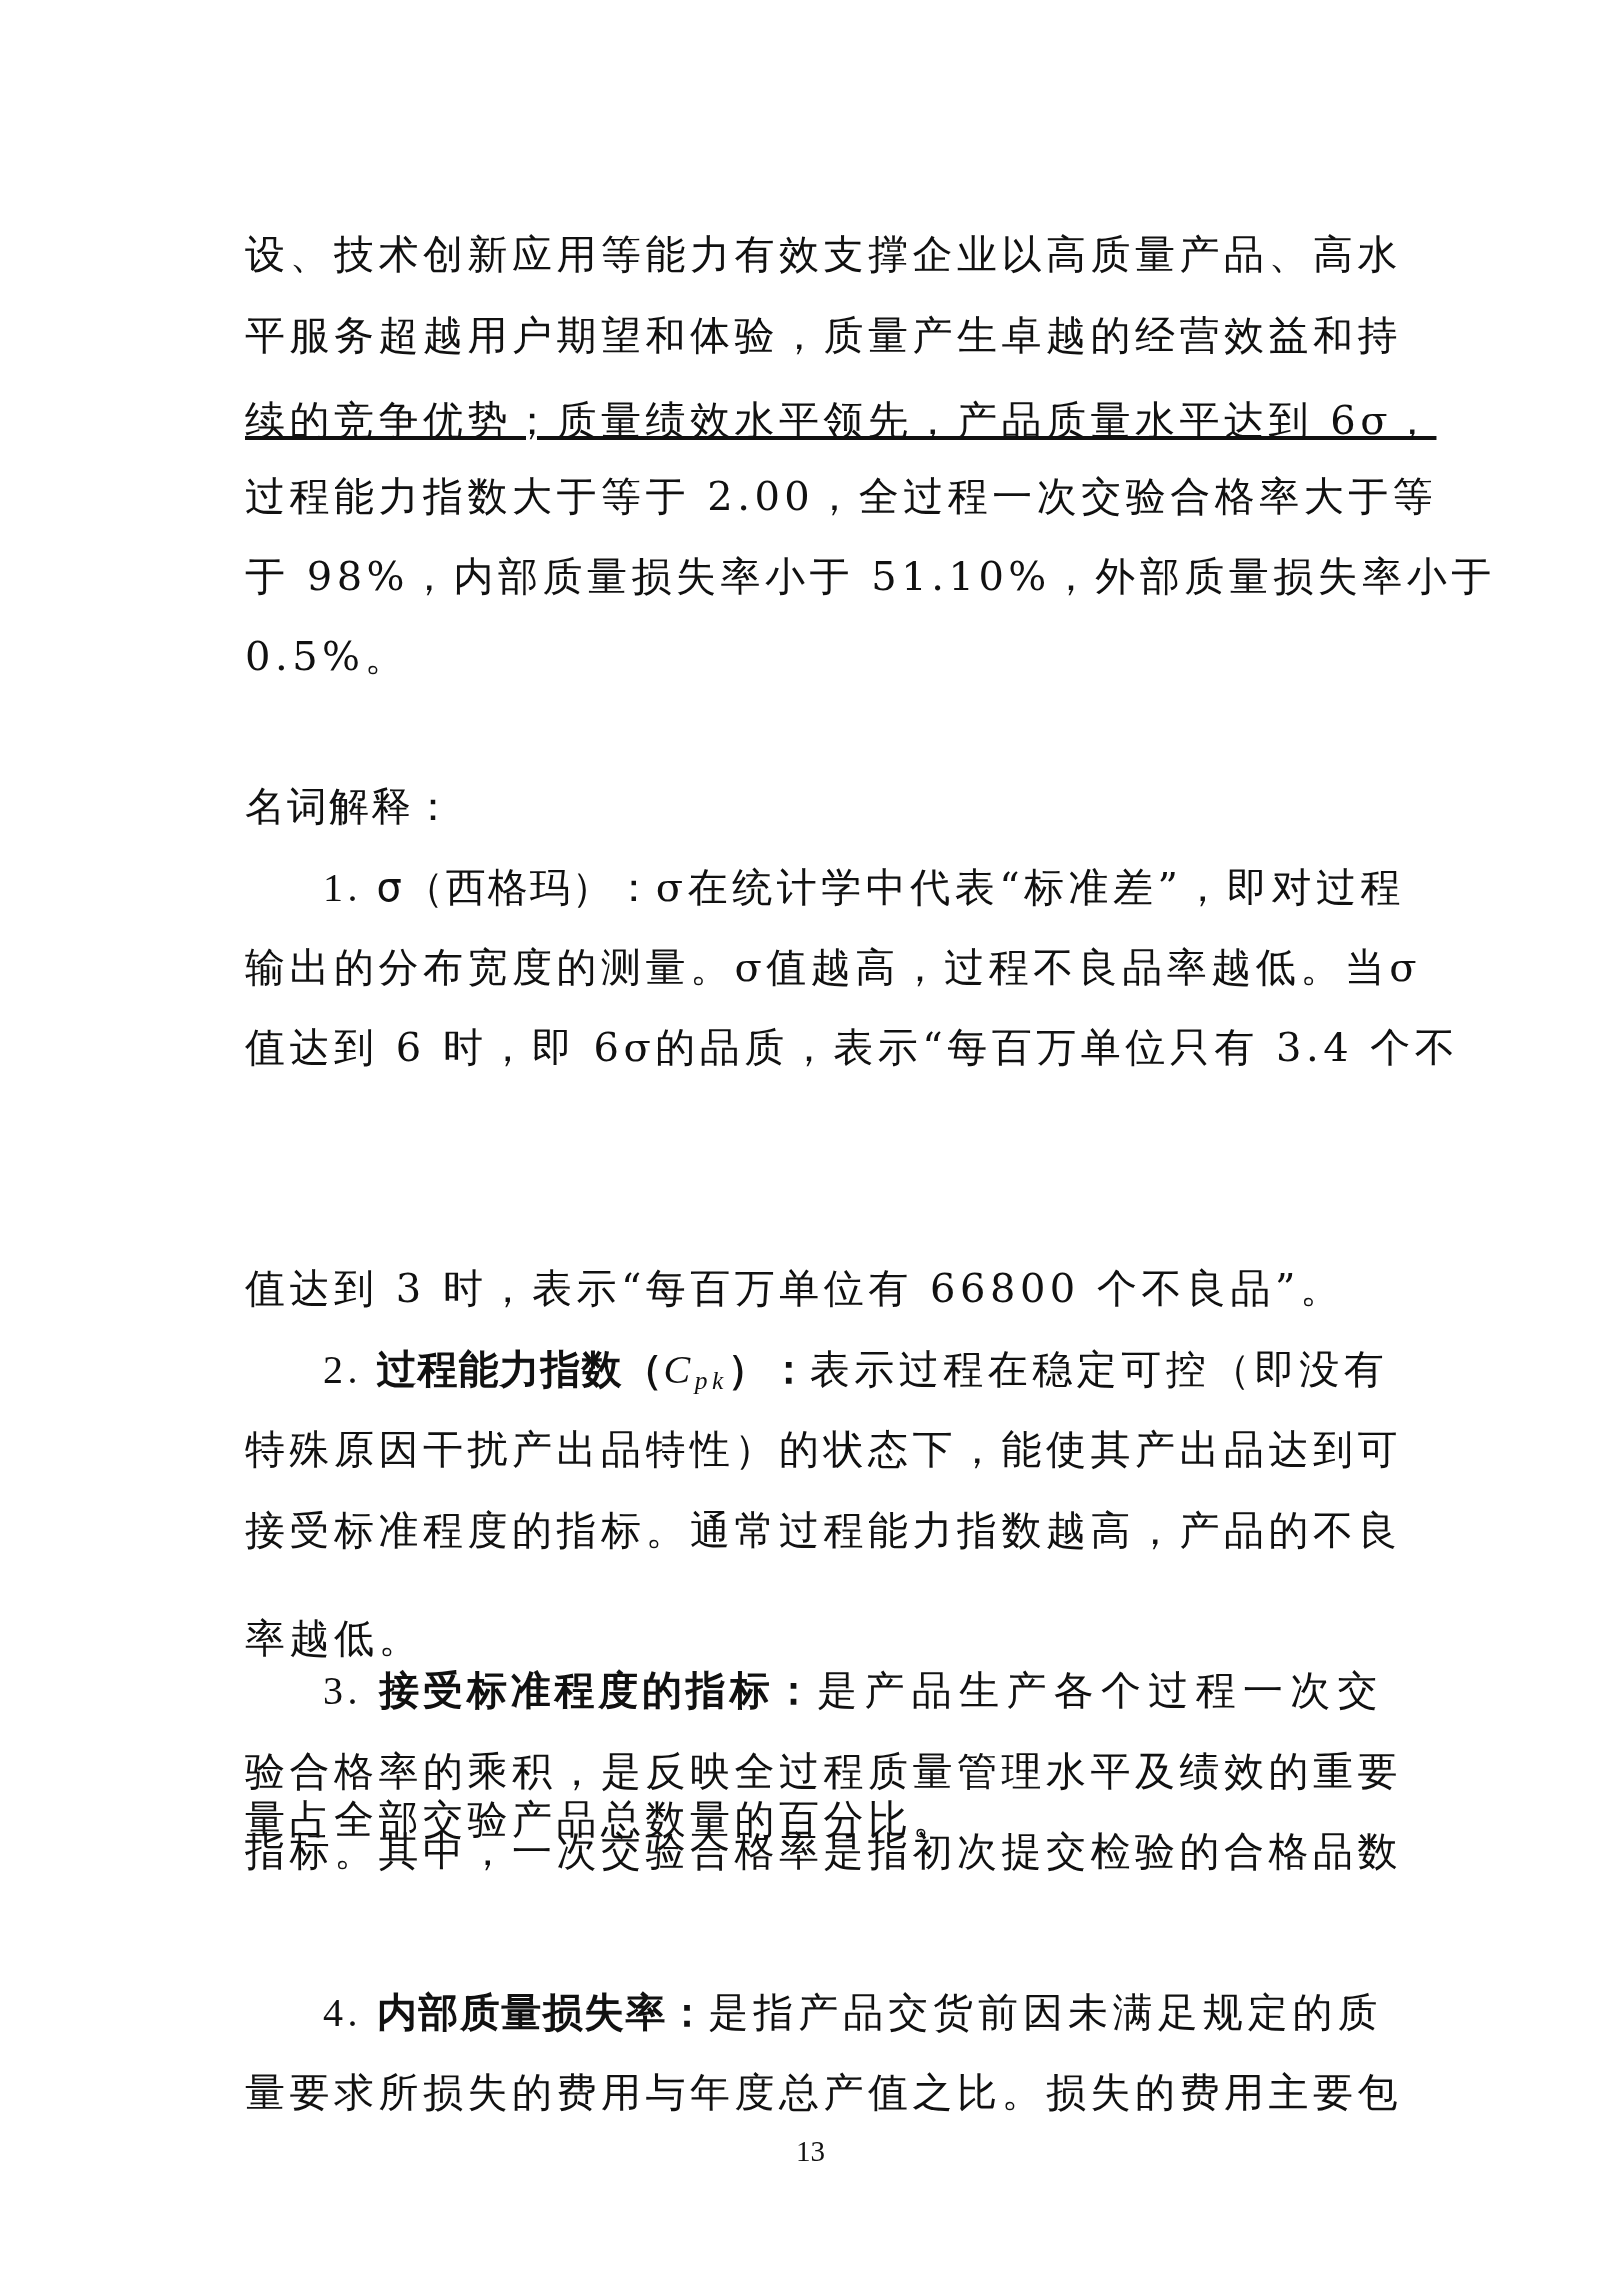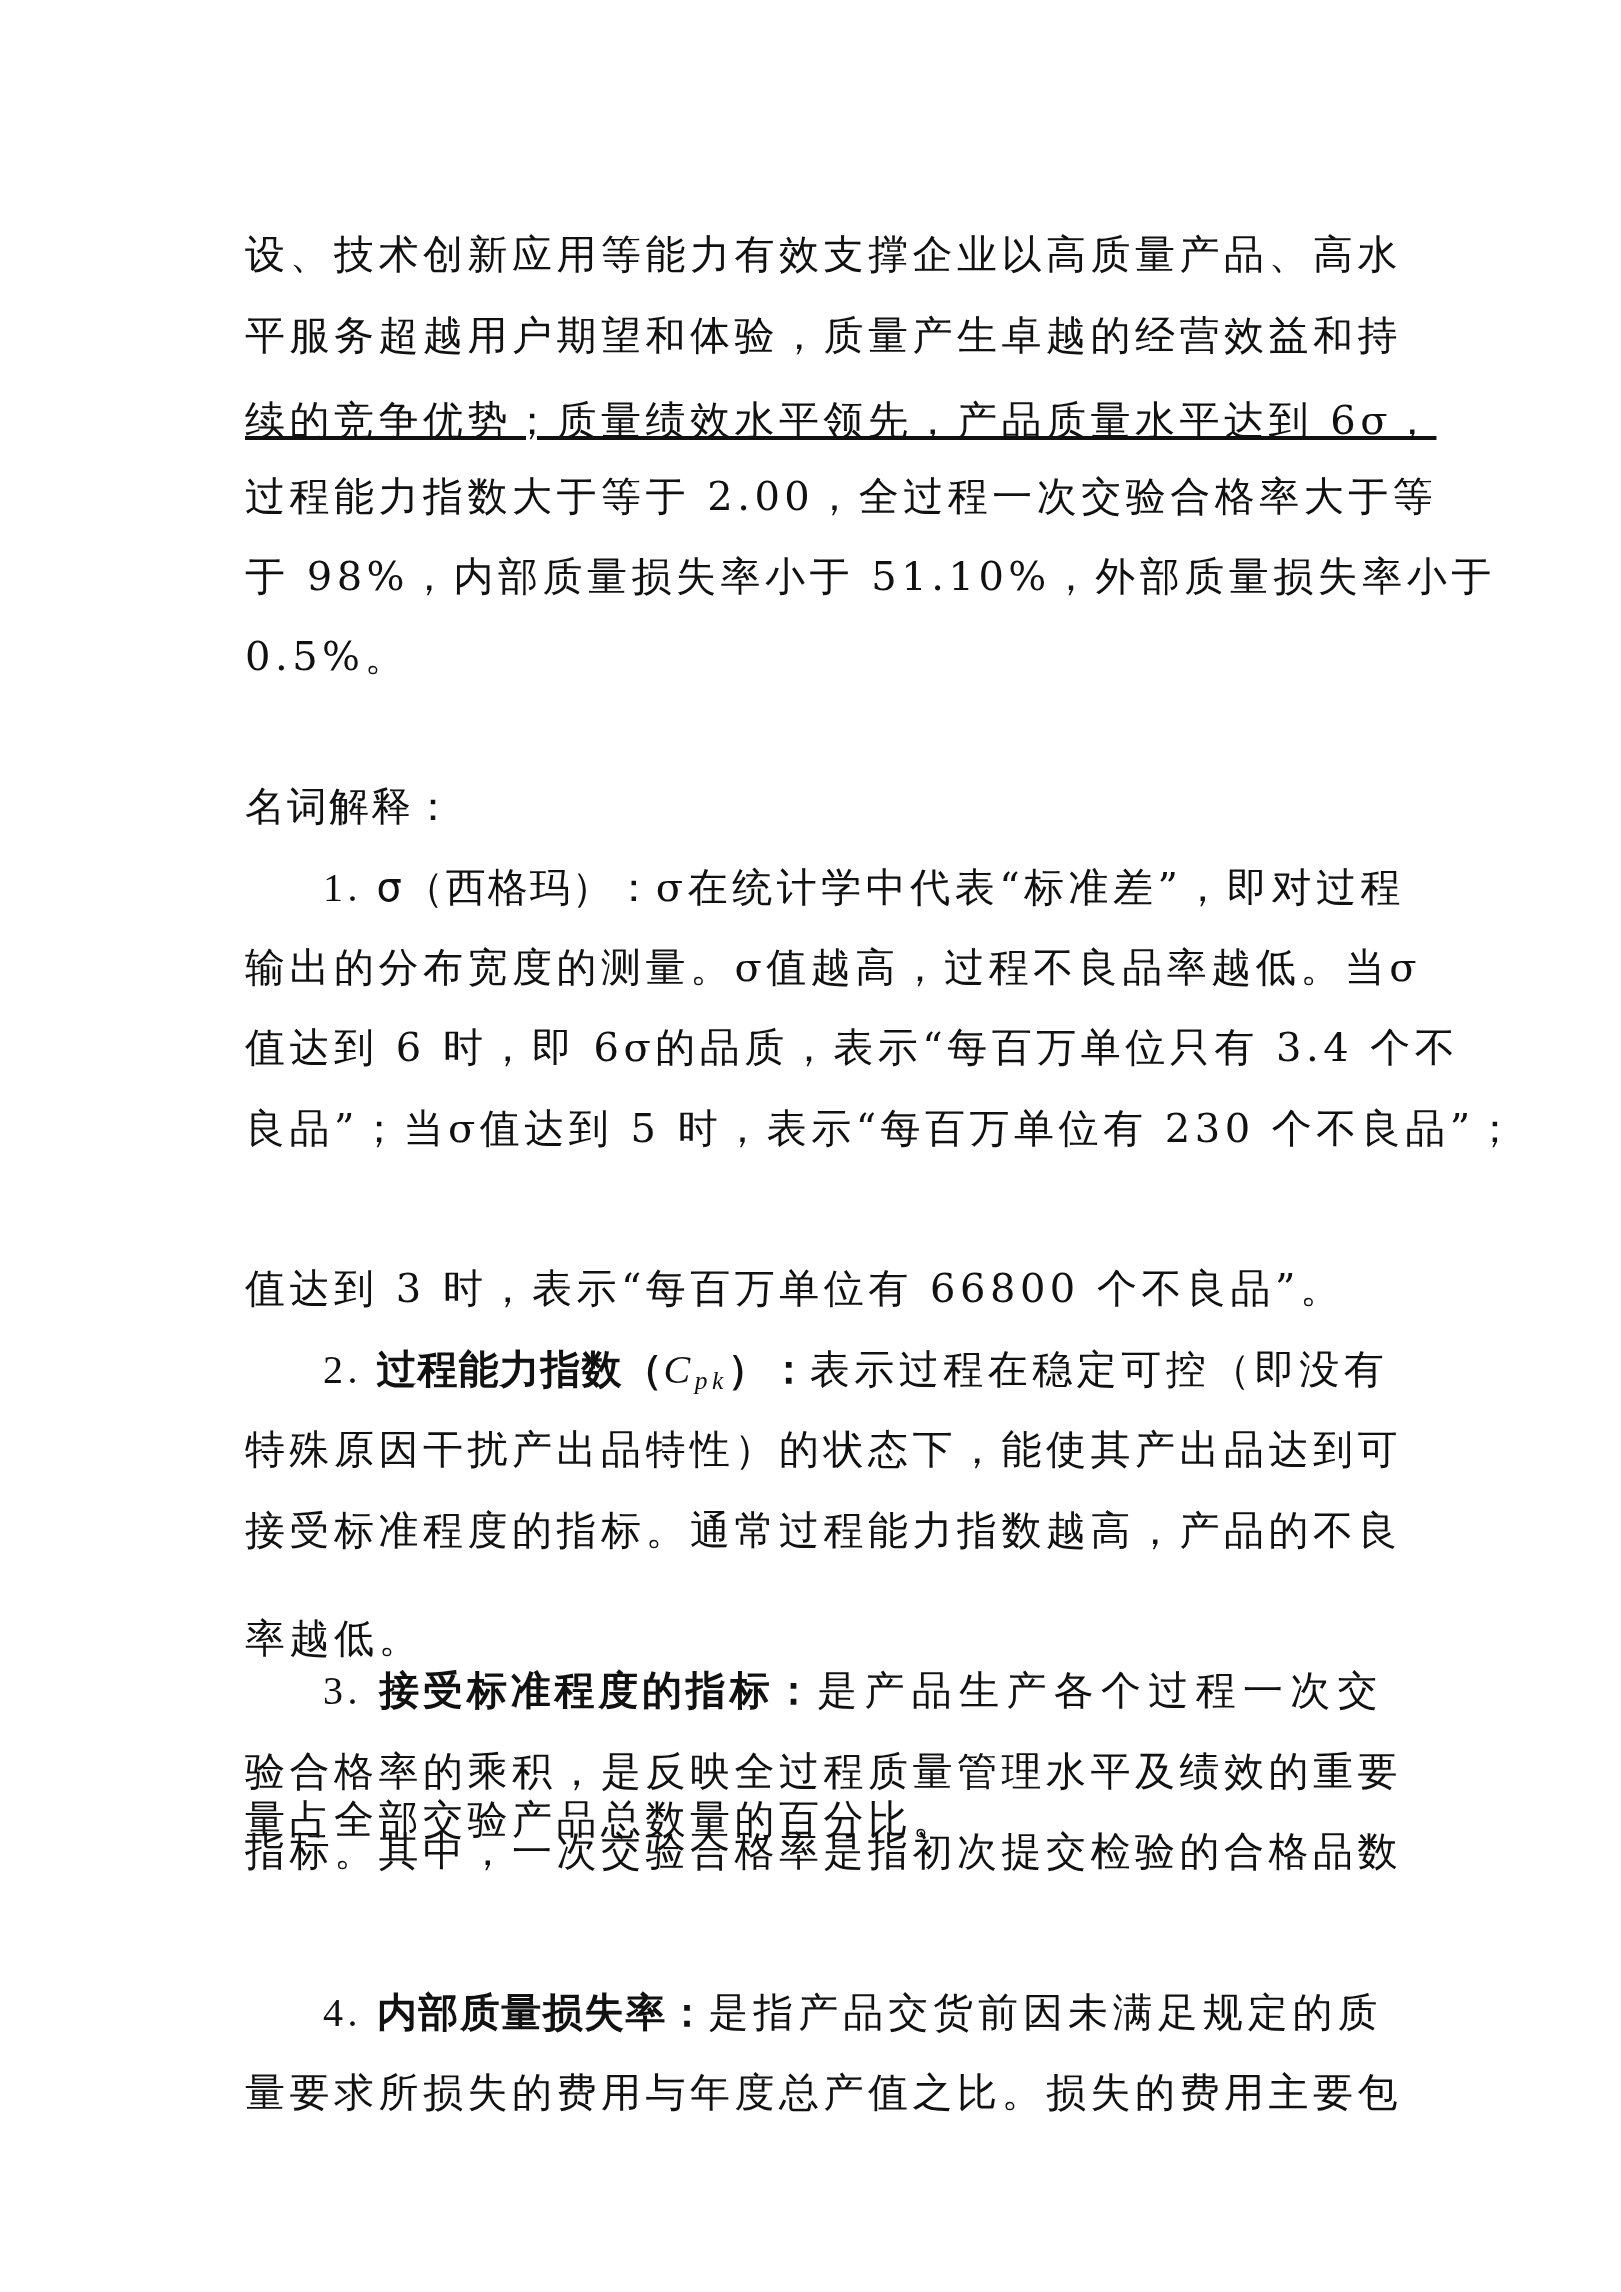--- a/index.html
+++ b/index.html
@@ -85,21 +85,20 @@
   <div class="line" style="top:549px;">于 98%，内部质量损失率小于 51.10%，外部质量损失率小于</div>
   <div class="line short" style="top:629px;">0.5%。</div>
 
   <div class="line short heading" style="top:779px;">名词解释：</div>
 
   <div class="line indent" style="top:860px;">
     <span class="num">1. </span><span class="heading">σ（西格玛）：</span><span>σ在统计学中代表“标准差”，即对过程</span>
   </div>
   <div class="line" style="top:940px;">输出的分布宽度的测量。σ值越高，过程不良品率越低。当σ</div>
   <div class="line" style="top:1020px;">值达到 6 时，即 6σ的品质，表示“每百万单位只有 3.4 个不</div>
-  <div class="line" style="top:1101px;">良品”；当σ值达到 5 时，表示“每百万单位有 230 个不良品”；</div>
   <div class="line short" style="top:1261px;">值达到 3 时，表示“每百万单位有 66800 个不良品”。</div>
 
   <div class="line indent" style="top:1342px;">
     <span class="num">2. </span><span class="term">过程能力指数（</span><span class="italic">C</span><sub class="italic">pk</sub><span class="term">）：</span><span>表示过程在稳定可控（即没有</span>
   </div>
   <div class="line" style="top:1422px;">特殊原因干扰产出品特性）的状态下，能使其产出品达到可</div>
   <div class="line" style="top:1503px;">接受标准程度的指标。通常过程能力指数越高，产品的不良</div>
   <div class="line short" style="top:1583px;margin-top:28px;">率越低。</div>
 
   <div class="line indent" style="top:1663px;">
@@ -107,14 +106,15 @@
   </div>
   <div class="line" style="top:1744px;">验合格率的乘积，是反映全过程质量管理水平及绩效的重要</div>
   <div class="line" style="top:1824px;">指标。其中，一次交验合格率是指初次提交检验的合格品数</div>
   <div class="line short" style="top:1792px;">量占全部交验产品总数量的百分比。</div>
 
   <div class="line indent" style="top:1985px;">
     <span class="num">4. </span><span class="term">内部质量损失率：</span><span>是指产品交货前因未满足规定的质</span>
   </div>
   <div class="line" style="top:2065px;">量要求所损失的费用与年度总产值之比。损失的费用主要包</div>
 
+  <div class="page-number">13</div>
 </div>
 
 
 </body></html>

